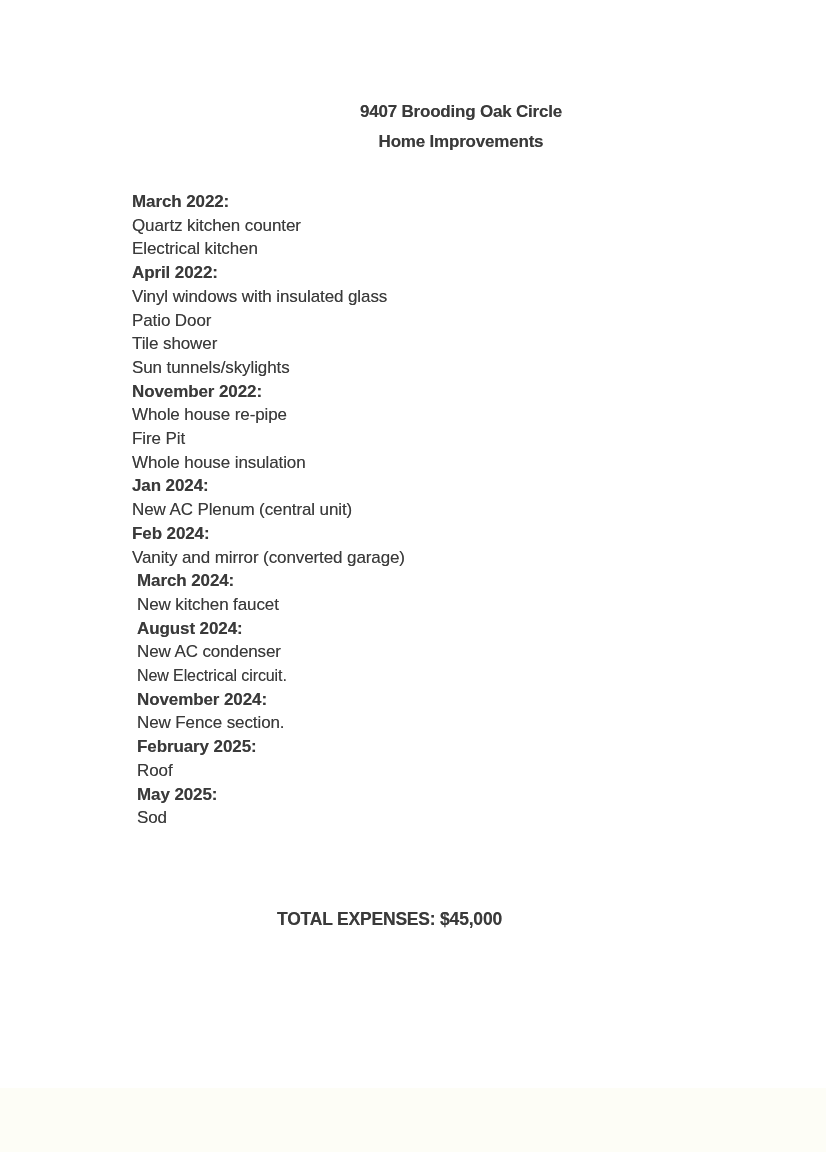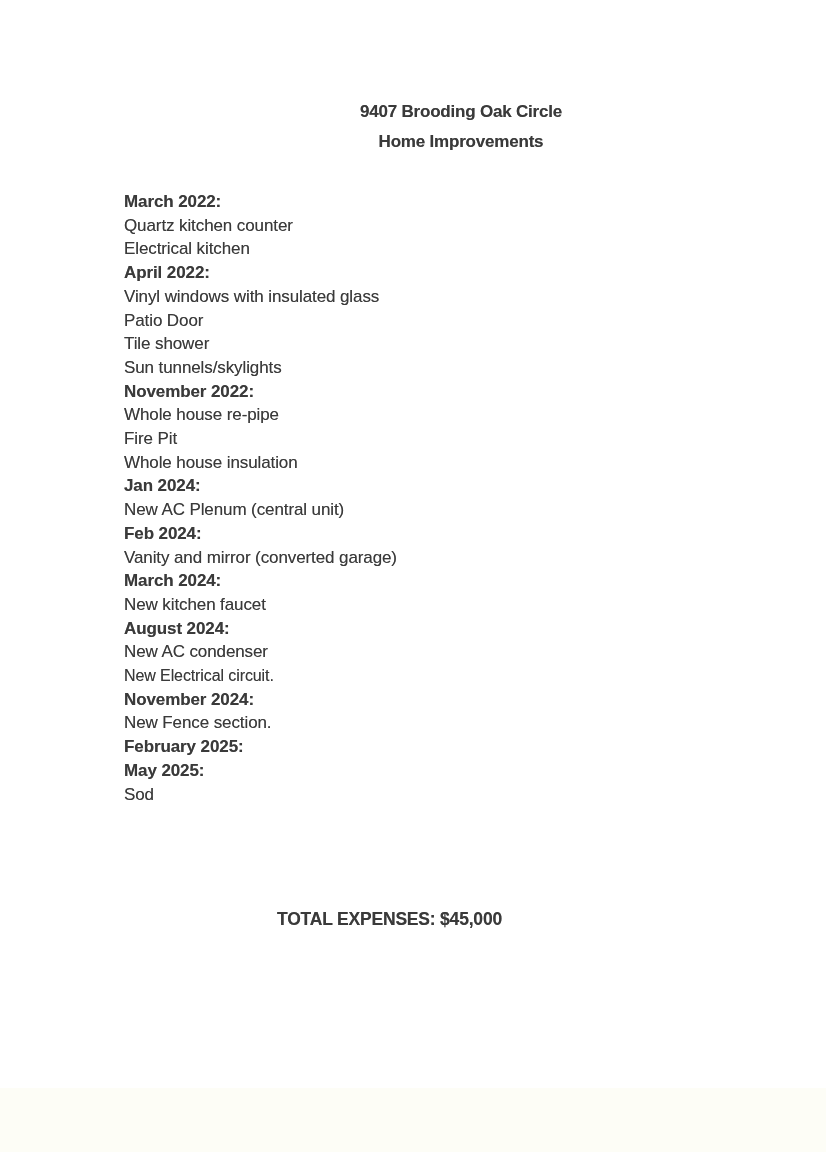--- a/index.html
+++ b/index.html
@@ -27,30 +27,31 @@
     width: 730px;
     text-align: center;
     font-size: 17px;
     font-weight: bold;
     line-height: 30px;
     letter-spacing: -0.2px;
   }
   .list {
     position: absolute;
     top: 190px;
-    left: 124px;
+    left: 132px;
     width: 560px;
     font-size: 17px;
     line-height: 23.7px;
     letter-spacing: -0.1px;
   }
   .list .hdr {
     font-weight: bold;
   }
   .list .ind {
+    margin-left: 5px;
   }
   .list .sm {
     font-size: 16px;
   }
   .total {
     position: absolute;
     top: 877px;
     left: 277px;
     font-size: 17.5px;
     font-weight: bold;
@@ -95,20 +96,21 @@
       <div class="line hdr">Feb 2024:</div>
       <div class="line">Vanity and mirror (converted garage)</div>
       <div class="line hdr ind">March 2024:</div>
       <div class="line ind">New kitchen faucet</div>
       <div class="line hdr ind">August 2024:</div>
       <div class="line ind">New AC condenser</div>
       <div class="line ind sm">New Electrical circuit.</div>
       <div class="line hdr ind">November 2024:</div>
       <div class="line ind">New Fence section.</div>
       <div class="line hdr ind">February 2025:</div>
+      <div class="line ind">Roof</div>
       <div class="line hdr ind">May 2025:</div>
       <div class="line ind">Sod</div>
     </div>
 
   <div class="total">TOTAL EXPENSES: $45,000</div>
 
   <div class="scan-band"></div>
 
 </div>
 

